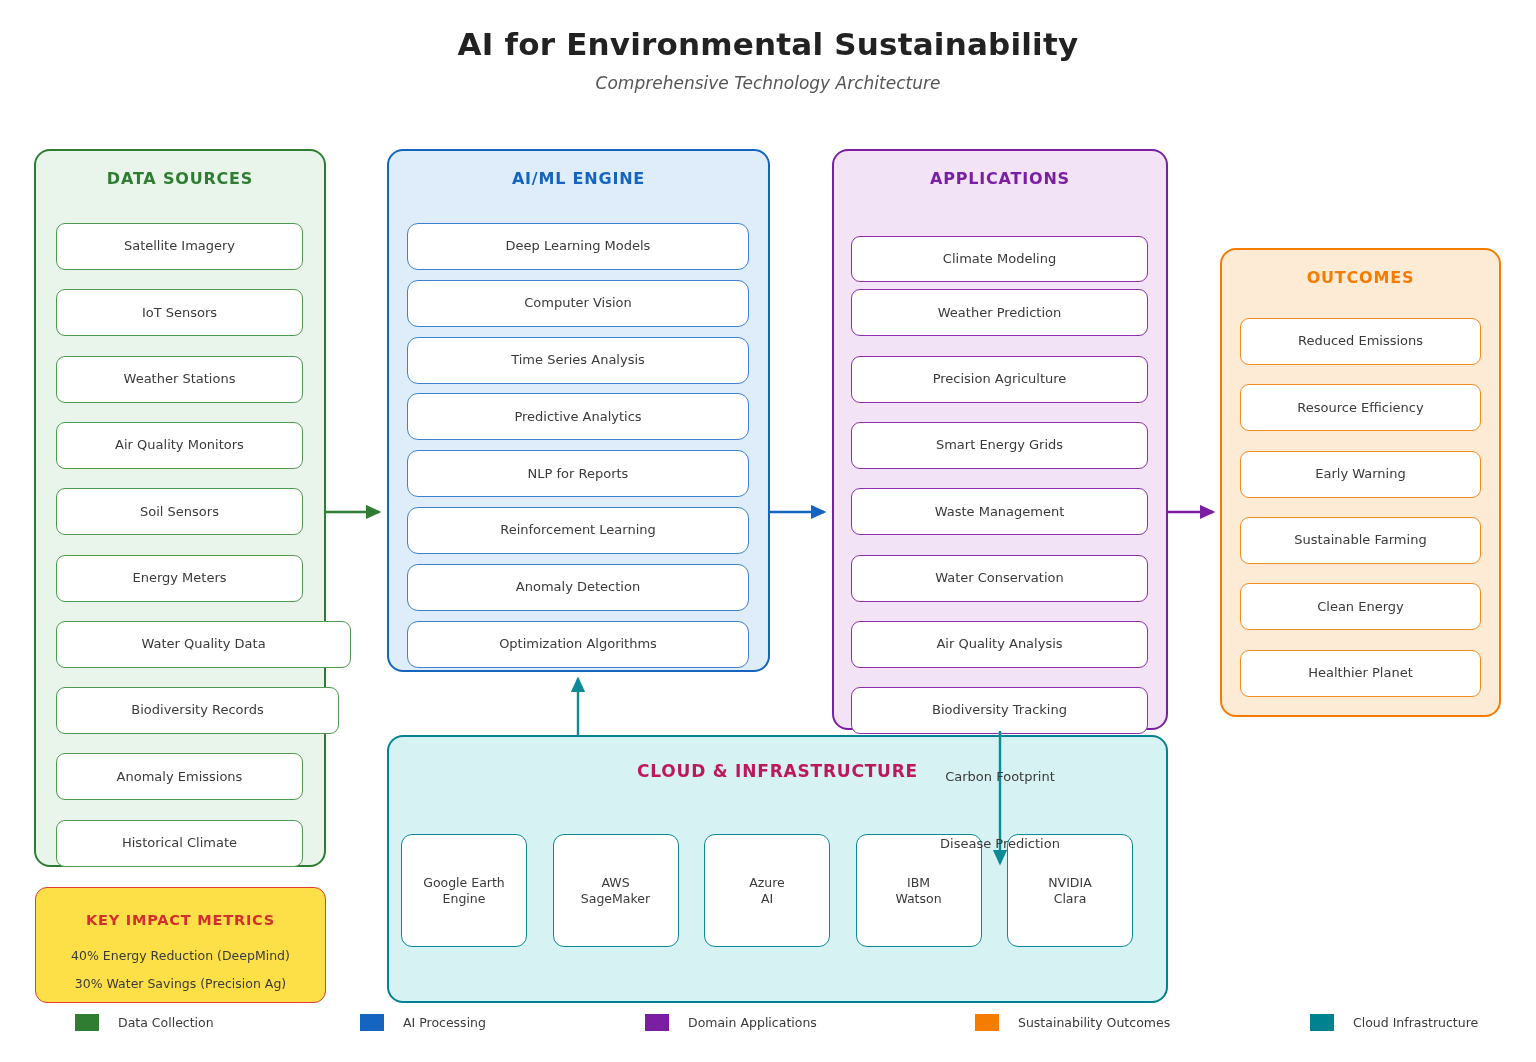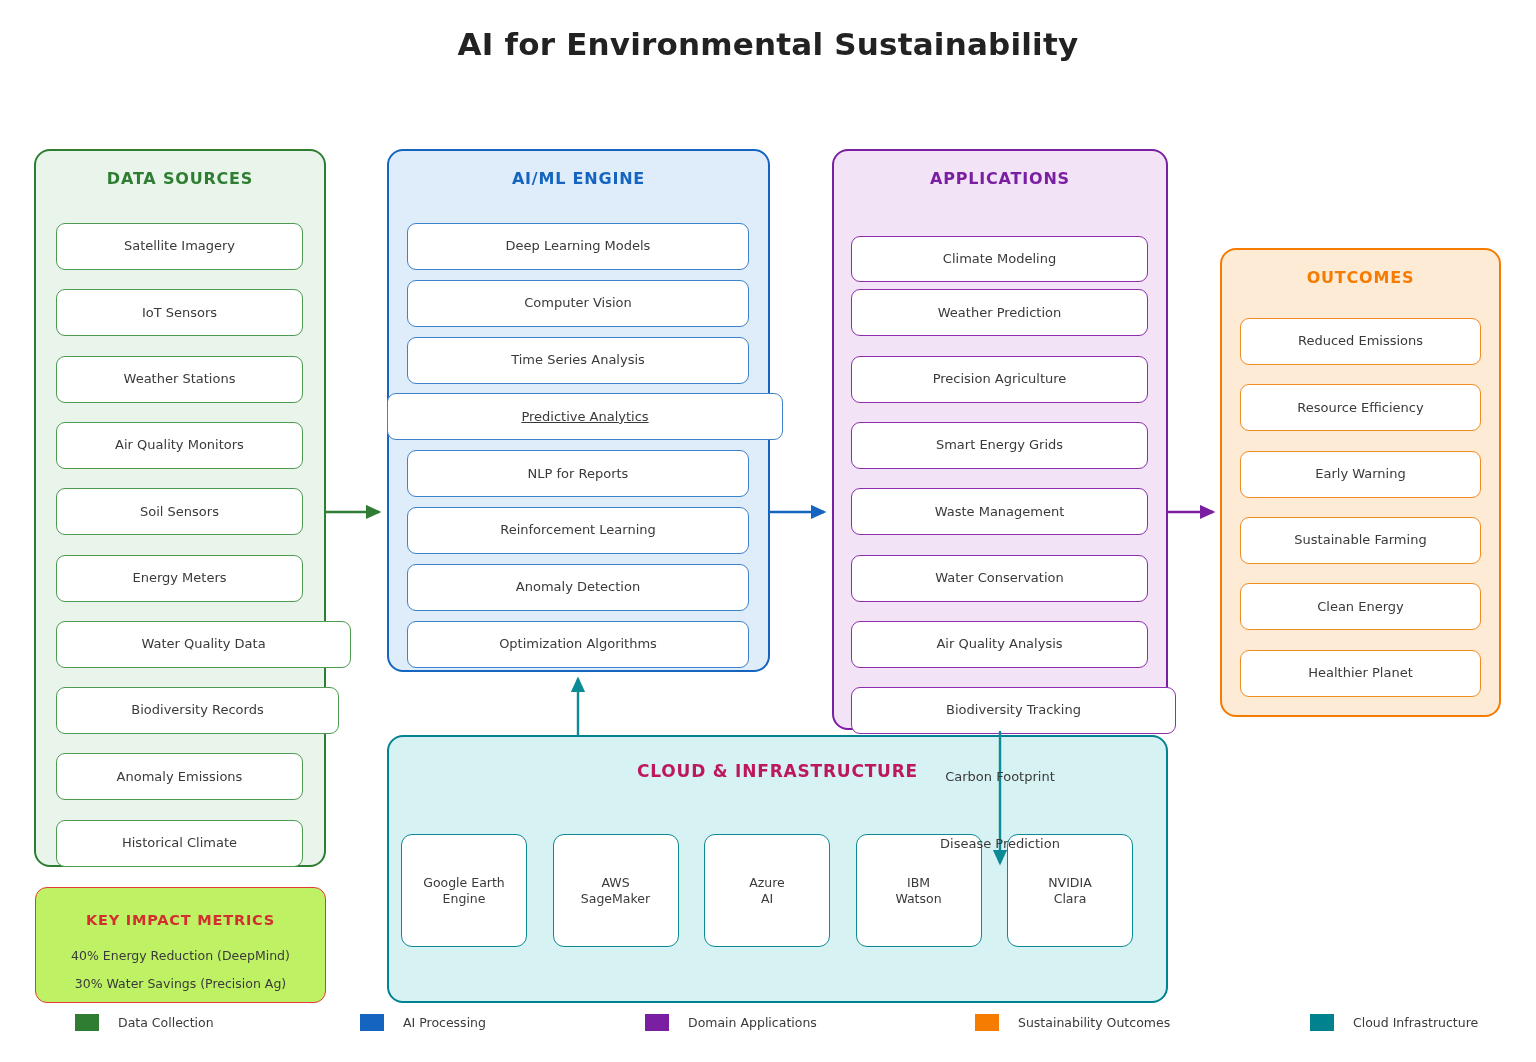--- a/index.html
+++ b/index.html
@@ -47,35 +47,35 @@
     line-height: 1.25;
   }
 
   
   .c-data   { background: #E9F5EA; border-color: #2E7D32; border-width: 2.4px; }
   .c-data   .panel-title { color: #2E7D32; }
   .n-data   { border-color: #4E9A51; }
 
   .c-ai     { background: #DFEDFB; border-color: #1565C0; border-width: 2.4px; }
   .c-ai     .panel-title { color: #1565C0; }
-  .n-ai     { border-color: #3D82CC; }
+  .n-ai     { border-color: #3D82CC; border-radius: 11px; }
 
   .c-app    { background: #F3E3F7; border-color: #7B1FA2; border-width: 2.4px; }
   .c-app    .panel-title { color: #7B1FA2; }
   .n-app    { border-color: #8E2DAF; }
 
   .c-out    { background: #FDEBD5; border-color: #F57C00; border-width: 2.4px; }
   .c-out    .panel-title { color: #F57C00; }
   .n-out    { border-color: #F08C22; }
 
   .c-cloud  { background: #D7F2F2; border-color: #00838F; border-width: 2.4px; }
   .c-cloud  .panel-title { color: #be185d; font-size: 17px; }
   .n-cloud  { border-color: #0C8A95; border-radius: 11px; font-size: 12.5px; }
 
-  .c-metric { background: #bef264; border-color: #E53935; border-width: 1.6px; border-radius: 12px; }
+  .c-metric { background: #fde047; border-color: #E53935; border-width: 1.6px; border-radius: 12px; }
   .c-metric .panel-title { color: #D32F2F; font-size: 14.5px; top: 24px; }
   .metric-line {
     position: absolute; left: 0; width: 100%; text-align: center;
     font-size: 12.5px; color: #3a3a3a;
   }
 
   
   .arrow-svg { position: absolute; left: 0; top: 0; width: 1536px; height: 1062px; pointer-events: none; }
   .flow-label {
     position: absolute; font-size: 13px; color: #3a3a3a;
@@ -86,20 +86,21 @@
   .legend-item { position: absolute; top: 1014px; display: flex; align-items: center; }
   .legend-swatch { width: 24px; height: 17px; display: inline-block; }
   .legend-label { margin-left: 19px; font-size: 12.5px; color: #3a3a3a; white-space: nowrap; }
 </style>
 </head>
 <body>
 
 <div id="stage">
 
   <div class="title">AI for Environmental Sustainability</div>
+  <div class="subtitle">Comprehensive Technology Architecture</div>
 
   <div class="panel c-data" style="left:34px; top:149px; width:292px; height:718px;">
     <div class="panel-title">DATA SOURCES</div>
   </div>
 
   <div class="panel c-ai" style="left:387px; top:149px; width:383px; height:523px;">
     <div class="panel-title">AI/ML ENGINE</div>
   </div>
 
   <div class="panel c-app" style="left:832px; top:149px; width:336px; height:581px;">
@@ -153,21 +154,21 @@
       </div>
       <div class="node n-ai" style="left: 407px; top: 223px; width: 342px; height: 47px;">
         <span>Deep Learning Models</span>
       </div>
       <div class="node n-ai" style="left: 407px; top: 279.8px; width: 342px; height: 47px;">
         <span>Computer Vision</span>
       </div>
       <div class="node n-ai" style="left: 407px; top: 336.6px; width: 342px; height: 47px;">
         <span>Time Series Analysis</span>
       </div>
-      <div class="node n-ai" style="left: 387px; top: 393.4px; width: 396px; height: 47px; text-decoration: underline;">
+      <div class="node n-ai" style="left: 407px; top: 393.4px; width: 342px; height: 47px;">
         <span>Predictive Analytics</span>
       </div>
       <div class="node n-ai" style="left: 407px; top: 450.2px; width: 342px; height: 47px;">
         <span>NLP for Reports</span>
       </div>
       <div class="node n-ai" style="left: 407px; top: 507px; width: 342px; height: 47px;">
         <span>Reinforcement Learning</span>
       </div>
       <div class="node n-ai" style="left: 407px; top: 563.8px; width: 342px; height: 47px;">
         <span>Anomaly Detection</span>
@@ -189,21 +190,21 @@
       </div>
       <div class="node n-app" style="left: 851px; top: 488.2px; width: 297px; height: 47px;">
         <span>Waste Management</span>
       </div>
       <div class="node n-app" style="left: 851px; top: 554.5px; width: 297px; height: 47px;">
         <span>Water Conservation</span>
       </div>
       <div class="node n-app" style="left: 851px; top: 620.8px; width: 297px; height: 47px;">
         <span>Air Quality Analysis</span>
       </div>
-      <div class="node n-app" style="left: 851px; top: 687.1px; width: 325px; height: 47px; align-items: center;">
+      <div class="node n-app" style="left: 851px; top: 687.1px; width: 297px; height: 47px; align-items: center;">
         <span>Biodiversity Tracking</span>
       </div>
       <div class="node n-out" style="left: 1240px; top: 318px; width: 241px; height: 47px;">
         <span>Reduced Emissions</span>
       </div>
       <div class="node n-out" style="left: 1240px; top: 384.3px; width: 241px; height: 47px;">
         <span>Resource Efficiency</span>
       </div>
       <div class="node n-out" style="left: 1240px; top: 450.6px; width: 241px; height: 47px;">
         <span>Early Warning</span>

